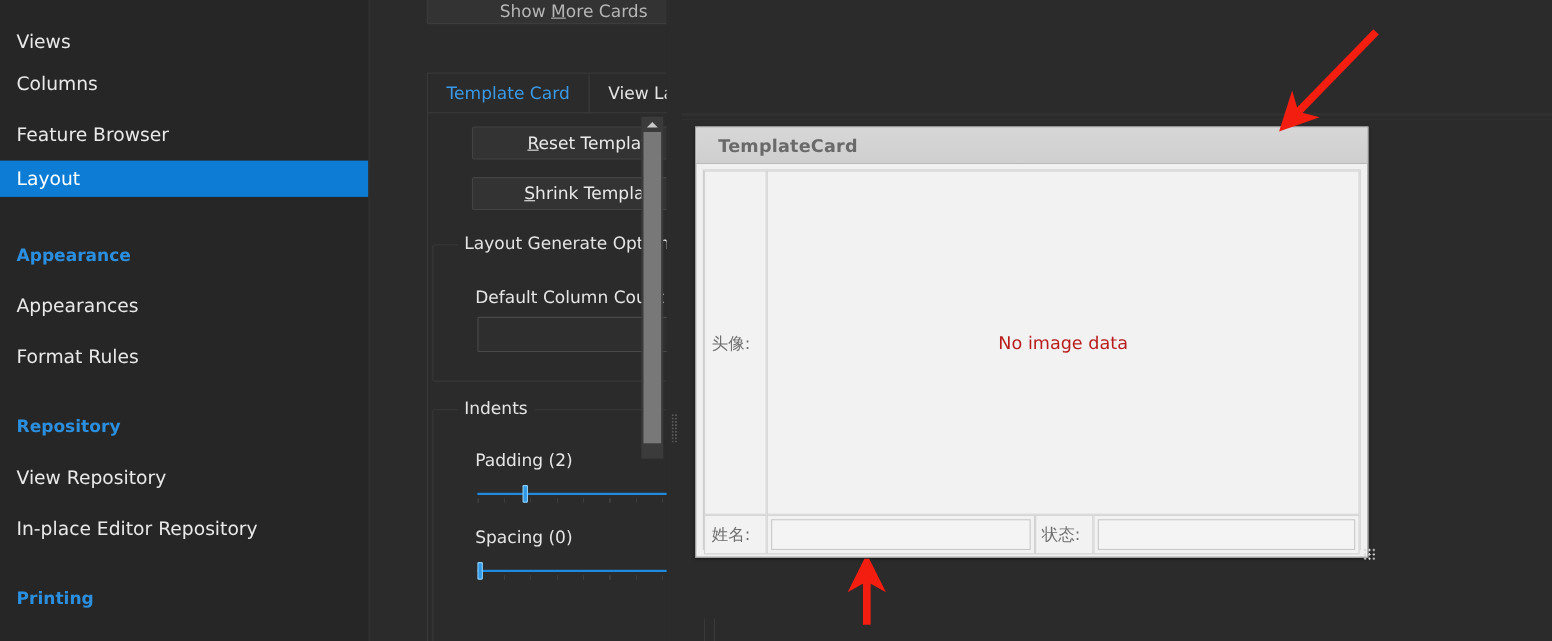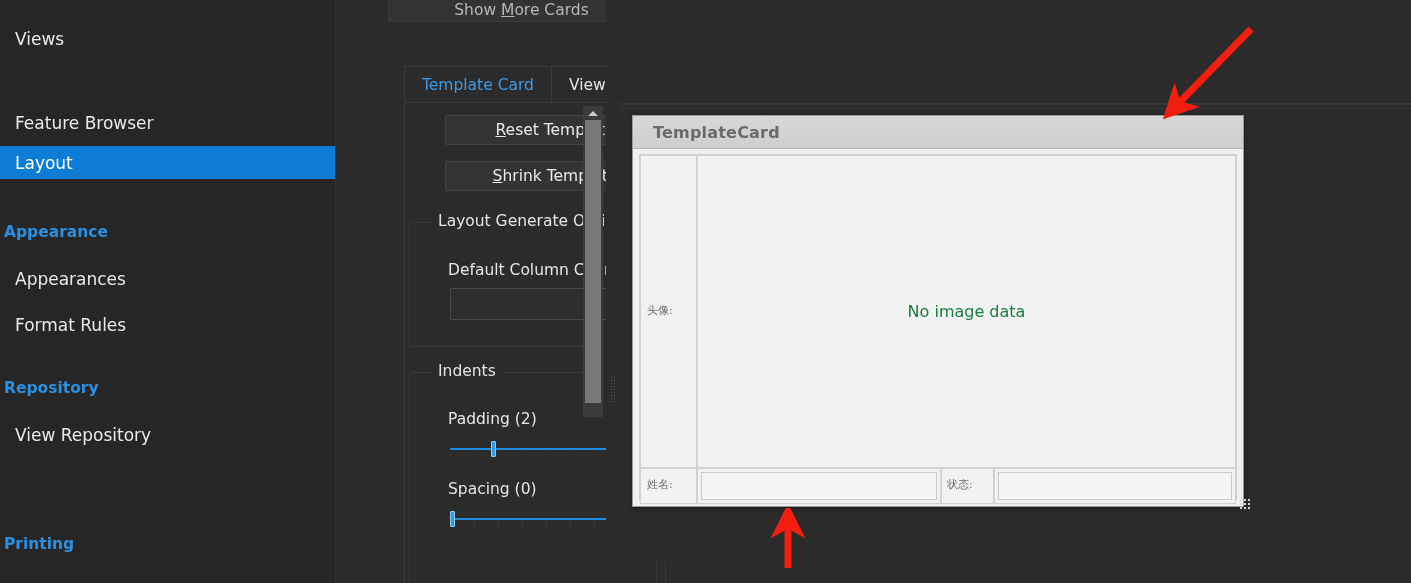--- a/index.html
+++ b/index.html
@@ -41,21 +41,21 @@
     cursor: default;
   }
   .nav-item.selected {
     background: #0c7cd5;
     color: #ffffff;
   }
   .nav-head {
     position: absolute; left: 0;
     width: 335px; height: 26px;
     display: flex; align-items: center;
-    padding-left: 4px;
+    padding-left: 15px;
     box-sizing: border-box;
     font-size: 15.5px;
     font-weight: bold;
     color: #2b8fe0;
     white-space: nowrap;
   }
 
   
   #center {
     position: absolute; left: 348px; top: 0;
@@ -72,21 +72,21 @@
     justify-content: center;
     box-sizing: border-box;
     color: #b6b6b6;
     font-size: 15.5px;
     overflow: hidden;
   }
   #showmore-label { position: relative; top: -2px; }
   #showmore-label u { text-decoration: underline; }
 
   #tabpanel {
-    position: absolute; left: 56px; top: 66px;
+    position: absolute; left: 40px; top: 66px;
     width: 262px; height: 517px;
     border: 1px solid #3a3a3a;
     border-bottom: none;
     box-sizing: border-box;
     background: #2b2b2b;
   }
   .tabstrip {
     position: absolute; left: 0; top: 0;
     height: 36px; width: 100%;
     display: flex;
@@ -262,37 +262,37 @@
     box-sizing: border-box;
   }
   .cell {
     position: absolute;
     box-sizing: border-box;
     border: 1px solid #d2d2d2;
     background: #f2f2f2;
   }
   .cell-label {
     position: absolute;
-    font-size: 11px;
+    font-size: 15px;
     color: #6e6e6e;
     font-family: "DejaVu Sans", "Liberation Sans", sans-serif;
     white-space: nowrap;
   }
   .cell-input {
     position: absolute;
     background: #f4f4f4;
     border: 1px solid #c9c9c9;
     box-sizing: border-box;
   }
   #no-image {
     position: absolute;
     left: 0; top: 0; right: 0; bottom: 0;
     display: flex; align-items: center; justify-content: center;
     font-size: 16px;
-    color: #15803d;
+    color: #b91c1c;
   }
   #card-grip {
     position: absolute;
     left: 619px; top: 498px;
     width: 11px; height: 11px;
     background-image: radial-gradient(#d7d7d7 0.9px, transparent 1.1px);
     background-size: 4px 4px;
   }
 
   
@@ -300,27 +300,29 @@
   #arrow-diag { left: 1155px; top: 25px; }
   #arrow-up  { left: 768px; top: 508px; }
 </style>
 </head>
 <body>
 
 <div class="root">
 
   <div id="sidebar">
       <div class="nav-item" style="top: 22px;">Views</div>
+      <div class="nav-item" style="top: 60px;">Columns</div>
       <div class="nav-item" style="top: 106px;">Feature Browser</div>
       <div class="nav-item selected" style="top: 146px;">Layout</div>
       <div class="nav-head" style="top: 219px;">Appearance</div>
       <div class="nav-item" style="top: 262px;">Appearances</div>
       <div class="nav-item" style="top: 308px;">Format Rules</div>
       <div class="nav-head" style="top: 375px;">Repository</div>
       <div class="nav-item" style="top: 418px;">View Repository</div>
+      <div class="nav-item" style="top: 464px;">In-place Editor Repository</div>
       <div class="nav-head" style="top: 531px;">Printing</div>
     </div>
   <div id="sidebar-edge"></div>
 
   <div id="center">
 
     <div id="showmore-wrap">
       <span id="showmore-label"><span>Show </span><u>M</u><span>ore Cards</span></span>
     </div>
 

